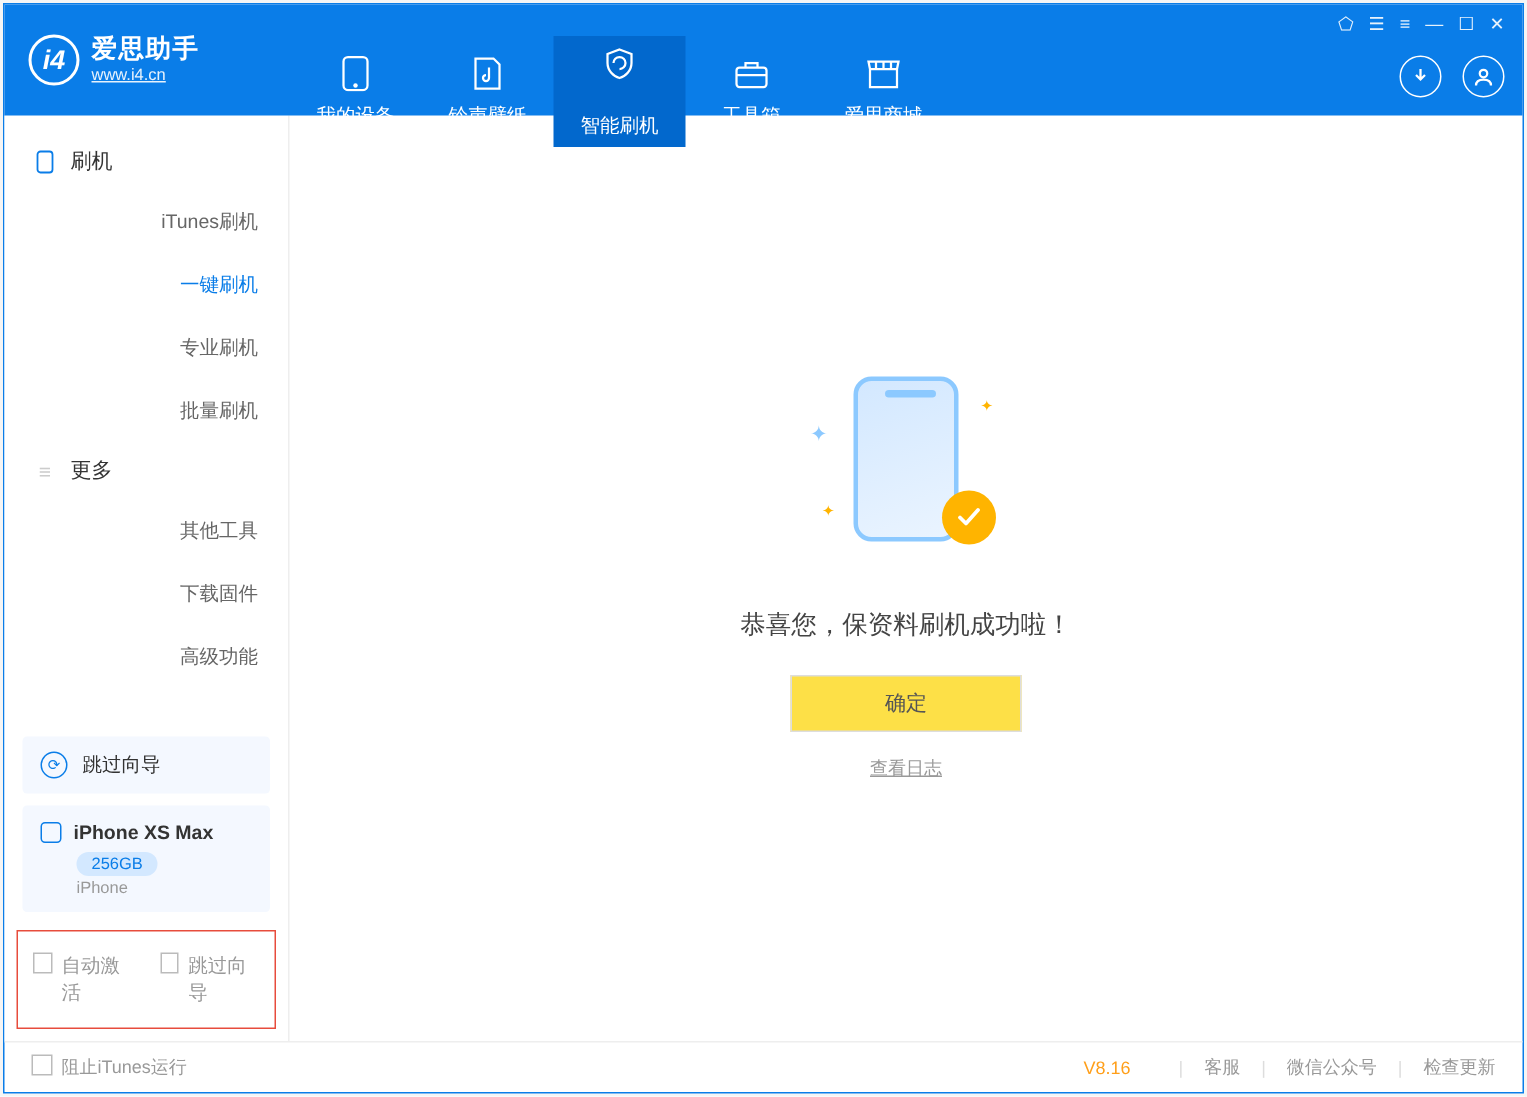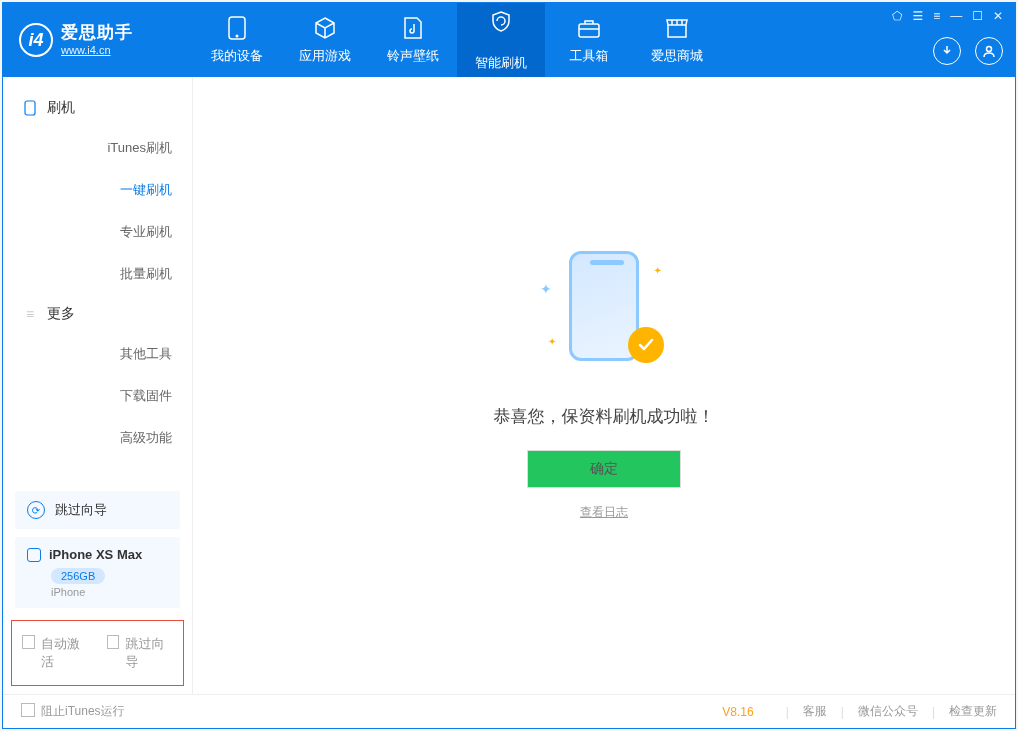--- a/index.html
+++ b/index.html
@@ -6,21 +6,21 @@
 body { font-family: "Microsoft YaHei", Arial, sans-serif; background: #f5f5f5; width: 1018px; height: 731px; overflow: hidden; }
 .window { width: 1014px; height: 727px; margin: 2px; background: #fff; border: 1px solid #0a7de8; display: flex; flex-direction: column; }
 
 
 .header { background: #0a7de8; color: #fff; height: 74px; display: flex; align-items: stretch; position: relative; }
 .logo-area { display: flex; align-items: center; padding: 0 16px; width: 190px; }
 .logo-circle { width: 34px; height: 34px; border: 2px solid #fff; border-radius: 50%; display: flex; align-items: center; justify-content: center; font-weight: bold; font-size: 18px; margin-right: 8px; font-style: italic; }
 .logo-text { line-height: 1.2; }
 .logo-text .title { font-size: 17px; font-weight: bold; letter-spacing: 1px; }
 .logo-text .url { font-size: 11px; opacity: 0.9; text-decoration: underline; }
-.nav { display: flex; height: 100%; }
+.nav { display: flex; height: 100%; margin-top: 21px; }
 .nav-item { width: 88px; display: flex; flex-direction: column; align-items: center; justify-content: center; cursor: pointer; font-size: 13px; gap: 6px; }
 .nav-item.active { background: #0268cd; gap: 20px; }
 .nav-item .nav-icon { width: 26px; height: 26px; display: flex; align-items: center; justify-content: center; }
 .header-right { position: absolute; right: 12px; top: 0; height: 100%; display: flex; flex-direction: column; align-items: flex-end; justify-content: space-between; padding: 6px 0 12px; }
 .win-controls { display: flex; gap: 10px; font-size: 12px; }
 .win-controls span { cursor: pointer; opacity: 0.9; }
 .profile-icons { display: flex; gap: 14px; align-items: center; }
 .circle-btn { width: 28px; height: 28px; border: 1.5px solid #fff; border-radius: 50%; display: flex; align-items: center; justify-content: center; cursor: pointer; }
 
 
@@ -48,21 +48,21 @@
 .main { flex: 1; display: flex; flex-direction: column; align-items: center; justify-content: center; }
 .illus { position: relative; width: 140px; height: 120px; margin-bottom: 16px; }
 .big-phone { position: absolute; left: 35px; top: 0; width: 70px; height: 110px; border: 3px solid #8cc9ff; border-radius: 12px; background: linear-gradient(160deg, #d3e8ff 0%, #eaf4ff 100%); }
 .big-phone::before { content: ""; position: absolute; top: 6px; left: 18px; width: 34px; height: 5px; background: #8cc9ff; border-radius: 3px; }
 .check-badge { position: absolute; right: 10px; bottom: 8px; width: 36px; height: 36px; border-radius: 50%; background: #ffb400; display: flex; align-items: center; justify-content: center; }
 .sparkle { position: absolute; color: #8cc9ff; font-size: 14px; }
 .sparkle.s1 { left: 6px; top: 30px; }
 .sparkle.s2 { right: 12px; top: 14px; color: #ffb400; font-size: 10px; }
 .sparkle.s3 { left: 14px; bottom: 24px; color: #ffb400; font-size: 10px; }
 .msg { font-size: 17px; color: #444; margin: 18px 0 22px; }
-.ok-btn { padding: 9px 62px; border: 1px solid #ddd; background: #22c55e; font-size: 14px; color: #555; cursor: pointer; margin-bottom: 16px; }
+.ok-btn { padding: 9px 62px; border: 1px solid #ddd; background: #fde047; font-size: 14px; color: #555; cursor: pointer; margin-bottom: 16px; }
 .log-link { color: #999; font-size: 12px; text-decoration: underline; cursor: pointer; }
 
 
 .footer { height: 34px; border-top: 1px solid #eee; display: flex; align-items: center; padding: 0 18px; font-size: 12px; color: #999; }
 .footer .spacer { flex: 1; }
 .footer .version { color: #ff9f1a; margin-right: 18px; }
 .footer-link { color: #999; cursor: pointer; }
 .divider { color: #ddd; margin: 0 14px; }
 </style>
 </head>
@@ -80,28 +80,20 @@
     </div>
     <div class="nav">
       <div class="nav-item">
         <span class="nav-icon">
             <svg width="18" height="24" viewBox="0 0 18 24">
               <rect x="1" y="1" width="16" height="22" rx="3" fill="none" stroke="#fff" stroke-width="1.5"></rect>
               <circle cx="9" cy="20" r="1.5" fill="#fff"></circle>
             </svg>
           </span>
         <span>我的设备</span>
-      </div>
-      <div class="nav-item">
-        <span class="nav-icon">
-            <svg width="24" height="24" viewBox="0 0 24 24">
-              <path d="M12 2 L21 7 L21 17 L12 22 L3 17 L3 7 Z M3 7 L12 12 L21 7 M12 12 L12 22" fill="none" stroke="#fff" stroke-width="1.5"></path>
-            </svg>
-          </span>
-        <span>应用游戏</span>
       </div>
       <div class="nav-item">
         <span class="nav-icon">
             <svg width="20" height="24" viewBox="0 0 20 24">
               <path d="M2 2 L14 2 L18 6 L18 22 L2 22 Z" fill="none" stroke="#fff" stroke-width="1.5"></path>
               <path d="M11 8 L11 15 A2 2 0 1 1 9 13" fill="none" stroke="#fff" stroke-width="1.5"></path>
             </svg>
           </span>
         <span>铃声壁纸</span>
       </div>

